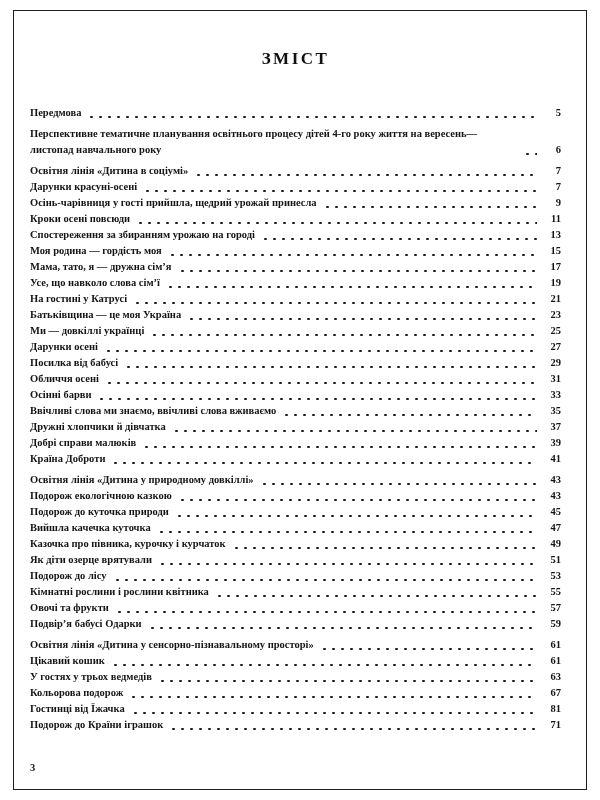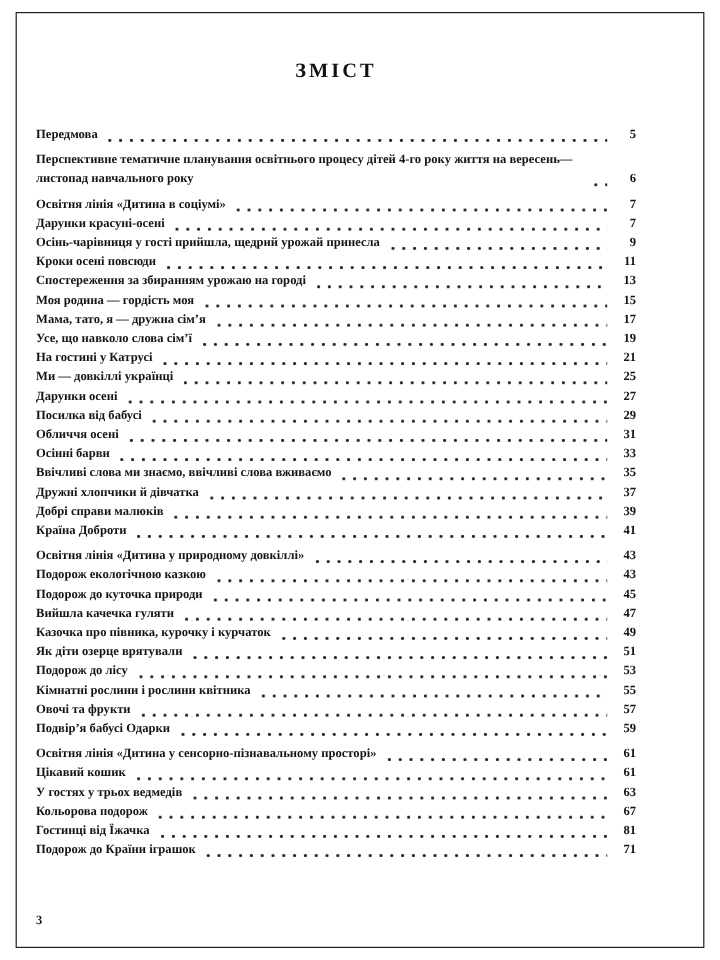--- a/index.html
+++ b/index.html
@@ -22,21 +22,21 @@
     background: #ffffff;
   }
   .frame {
     position: absolute;
     top: 10px;
     bottom: 10px;
     left: 13px;
     right: 13px;
     border: 1.5px solid #1c1c1c;
     box-sizing: border-box;
-    padding: 0 56px 0 16px;
+    padding: 0 25px 0 16px;
   }
   .doc-title {
     margin: 38px 0 24px 0;
     text-align: center;
     font-size: 17px;
     font-weight: bold;
     letter-spacing: 2.5px;
     color: #111;
   }
   .toc {
@@ -136,20 +136,25 @@
           <span class="toc-label">Усе, що навколо слова сім’ї</span>
           <span class="toc-dots"></span>
           <span class="toc-page">19</span>
         </div>
         <div class="toc-row">
           <span class="toc-label">На гостині у Катрусі</span>
           <span class="toc-dots"></span>
           <span class="toc-page">21</span>
         </div>
         <div class="toc-row">
+          <span class="toc-label">Батьківщина — це моя Україна</span>
+          <span class="toc-dots"></span>
+          <span class="toc-page">23</span>
+        </div>
+        <div class="toc-row">
           <span class="toc-label">Ми — довкіллі українці</span>
           <span class="toc-dots"></span>
           <span class="toc-page">25</span>
         </div>
         <div class="toc-row">
           <span class="toc-label">Дарунки осені</span>
           <span class="toc-dots"></span>
           <span class="toc-page">27</span>
         </div>
         <div class="toc-row">
@@ -196,21 +201,21 @@
           <span class="toc-label">Подорож екологічною казкою</span>
           <span class="toc-dots"></span>
           <span class="toc-page">43</span>
         </div>
         <div class="toc-row">
           <span class="toc-label">Подорож до куточка природи</span>
           <span class="toc-dots"></span>
           <span class="toc-page">45</span>
         </div>
         <div class="toc-row">
-          <span class="toc-label">Вийшла качечка гуляти</span>
+          <span class="toc-label">Вийшла качечка куточка</span>
           <span class="toc-dots"></span>
           <span class="toc-page">47</span>
         </div>
         <div class="toc-row">
           <span class="toc-label">Казочка про півника, курочку і курчаток</span>
           <span class="toc-dots"></span>
           <span class="toc-page">49</span>
         </div>
         <div class="toc-row">
           <span class="toc-label">Як діти озерце врятували</span>

